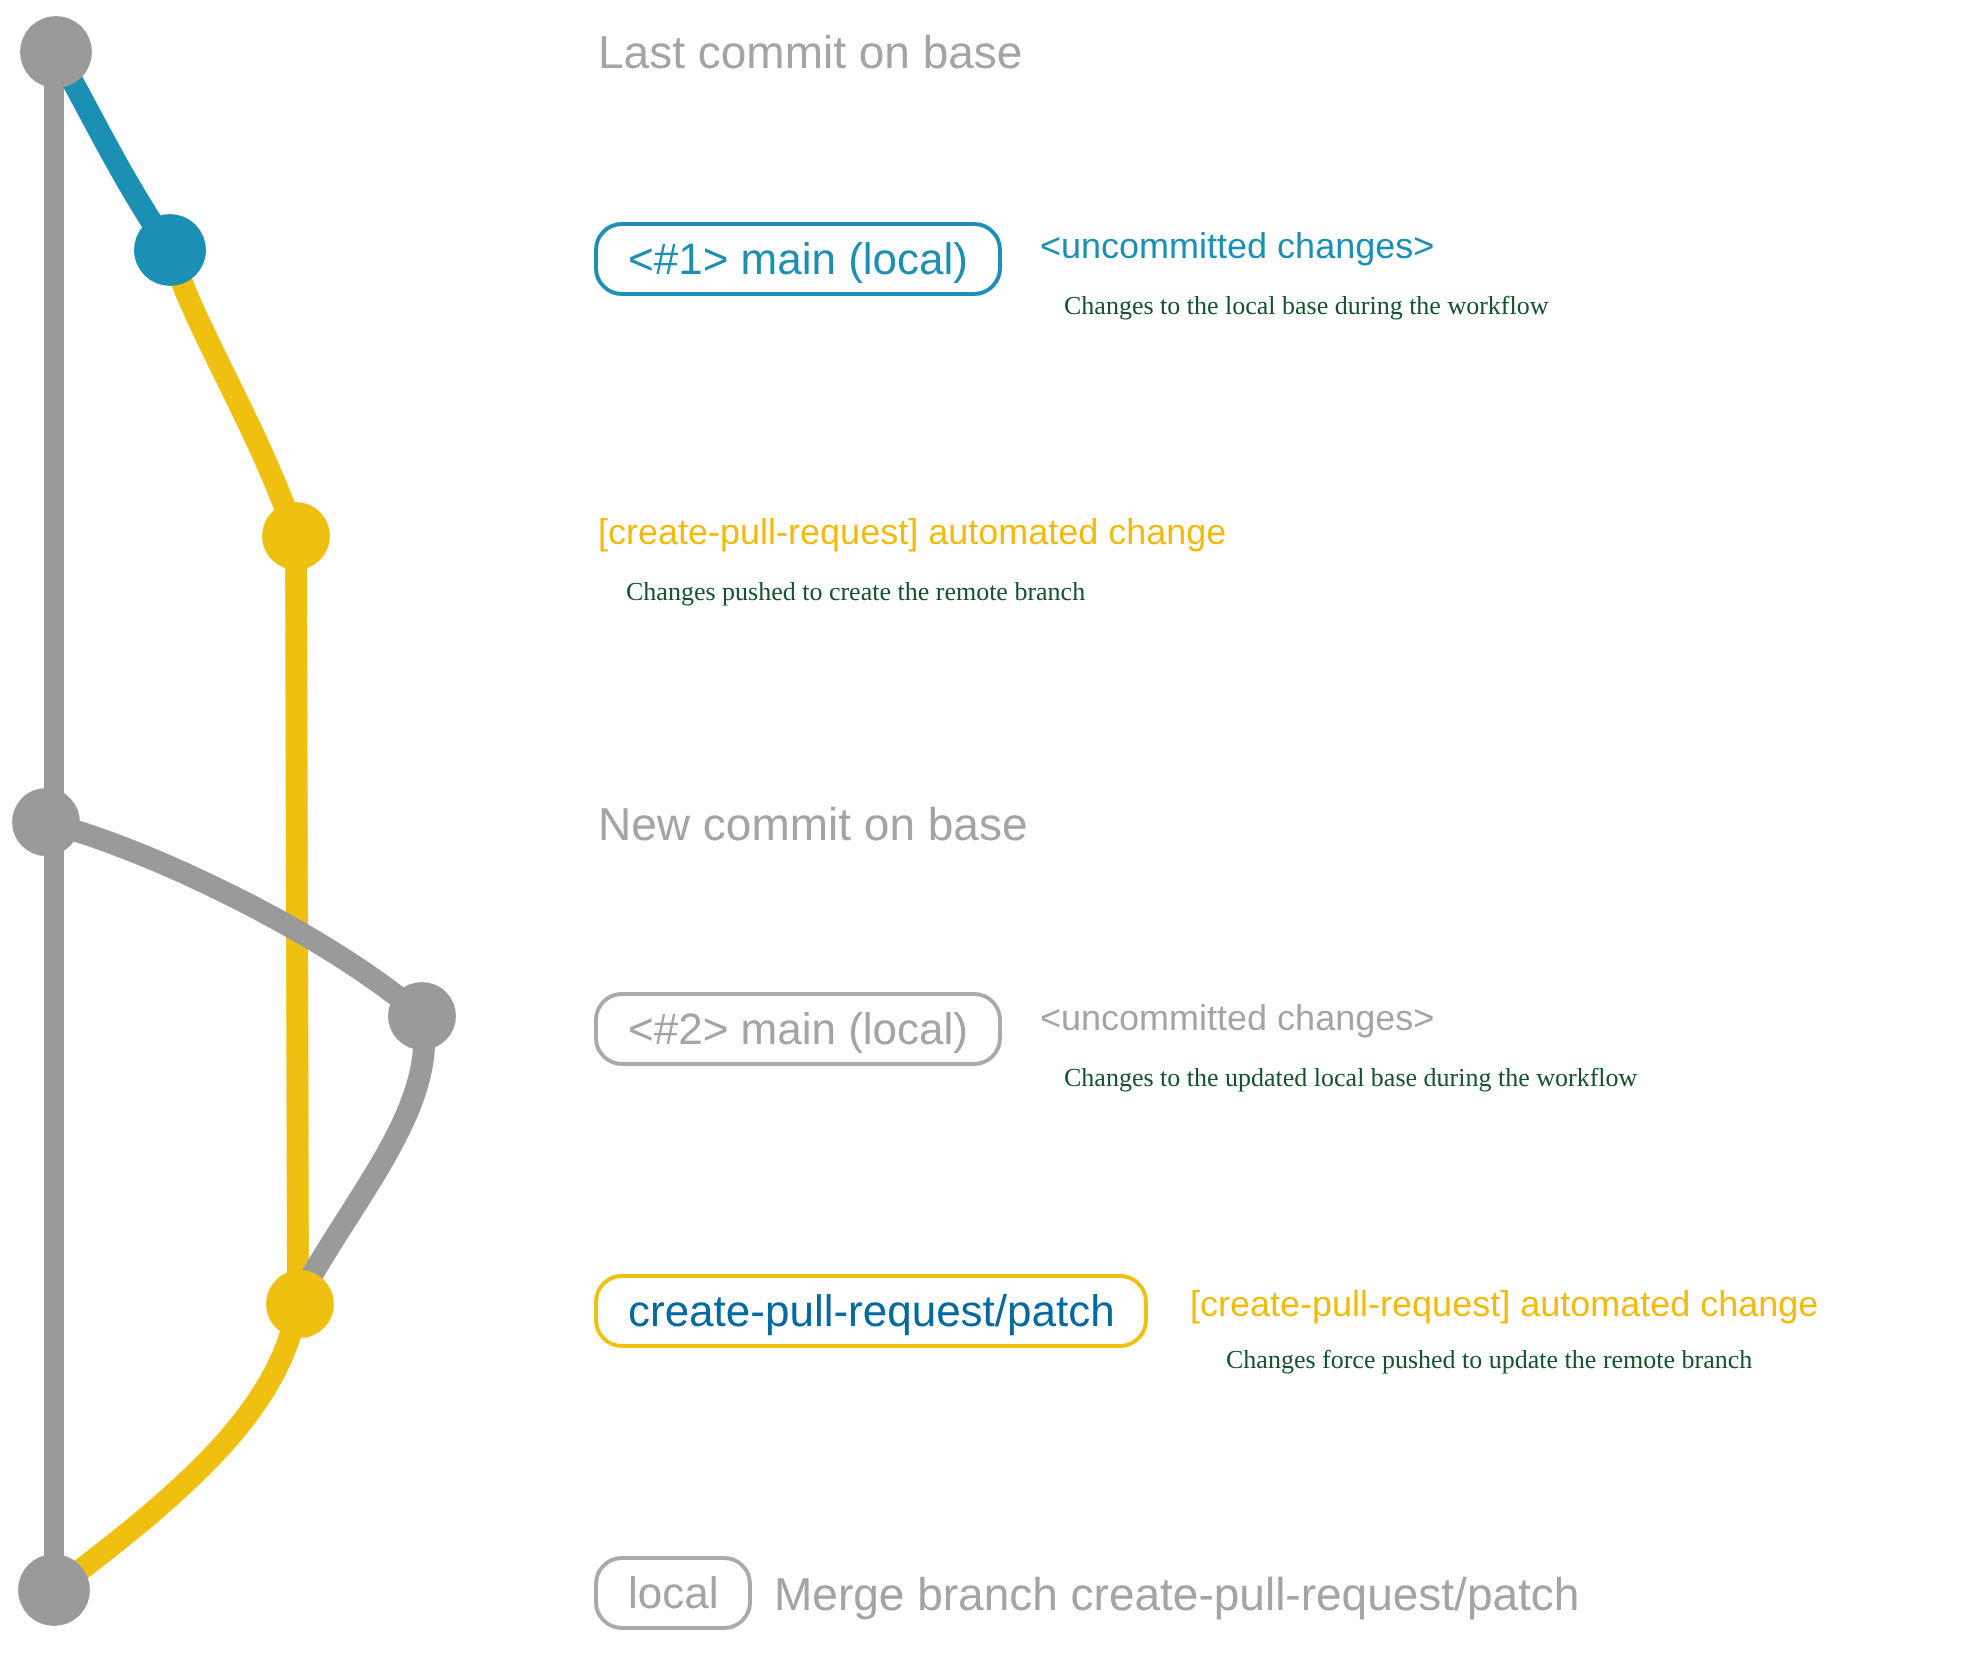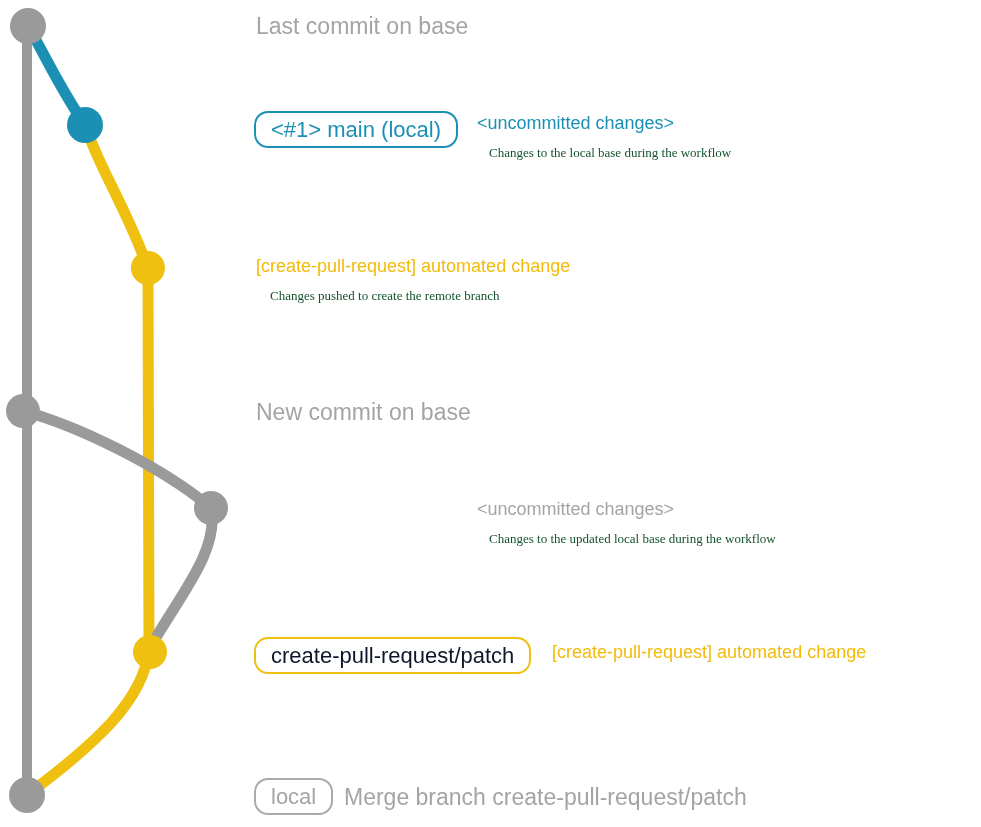--- a/index.html
+++ b/index.html
@@ -13,21 +13,21 @@
     width: 981px;
     height: 827px;
     background: #ffffff;
     overflow: hidden;
   }
   #graph-svg {
     position: absolute;
     left: 0;
     top: 0;
   }
-  .abs { position: absolute; white-space: nowrap; }
+  .abs { position: absolute; white-space: nowrap; margin-left: 43px; }
   .heading {
     font-size: 23px;
     color: #a4a4a4;
   }
   .note {
     font-size: 18px;
   }
   .note.teal { color: #1b90b4; }
   .note.gray { color: #a4a4a4; }
   .note.yellow { color: #f2bb0c; }
@@ -42,21 +42,21 @@
     box-sizing: border-box;
     border: 2px solid;
     border-radius: 14px;
     padding: 0 15px;
     height: 37px;
     line-height: 33px;
     font-size: 22px;
   }
   .badge.teal   { color: #1b90b4; border-color: #1b90b4; }
   .badge.gray   { color: #a4a4a4; border-color: #aaaaaa; }
-  .badge.yellow { color: #0f172a; border-color: #f0c011; }
+  .badge.yellow { color: #0369a1; border-color: #f0c011; }
 </style>
 </head>
 <body>
 
 <div id="canvas">
 
   <svg id="graph-svg" width="981" height="827" viewBox="0 0 981 827">
       <path d="M 27 26 L 27 795" stroke="#9a9a9a" stroke-width="10" fill="none"></path>
       <path d="M 85 125 C 100 170, 125 205, 148 268 L 149 650" stroke="#f0c011" stroke-width="11" fill="none"></path>
       <path d="M 149 650 C 143 700, 98 742, 27 795" stroke="#f0c011" stroke-width="11" fill="none"></path>
@@ -75,22 +75,24 @@
 
   <div class="abs badge teal" style="left:254px; top:111px;">&lt;#1&gt; main (local)</div>
   <div class="abs note teal" style="left:477px; top:113px;">&lt;uncommitted changes&gt;</div>
   <div class="abs desc" style="left:489px; top:145px;">Changes to the local base during the workflow</div>
 
   <div class="abs note yellow" style="left:256px; top:256px;">[create-pull-request] automated change</div>
   <div class="abs desc" style="left:270px; top:288px;">Changes pushed to create the remote branch</div>
 
   <div class="abs heading" style="left:256px; top:399px;">New commit on base</div>
 
+  <div class="abs badge gray" style="left:254px; top:496px;">&lt;#2&gt; main (local)</div>
   <div class="abs note gray" style="left:477px; top:499px;">&lt;uncommitted changes&gt;</div>
   <div class="abs desc" style="left:489px; top:531px;">Changes to the updated local base during the workflow</div>
 
   <div class="abs badge yellow" style="left:254px; top:637px;">create-pull-request/patch</div>
   <div class="abs note yellow" style="left:552px; top:642px;">[create-pull-request] automated change</div>
+  <div class="abs desc" style="left:570px; top:672px;">Changes force pushed to update the remote branch</div>
 
   <div class="abs badge gray" style="left:254px; top:778px;">local</div>
   <div class="abs heading" style="left:344px; top:784px;">Merge branch create-pull-request/patch</div>
 
 </div>
 
 </body></html>

